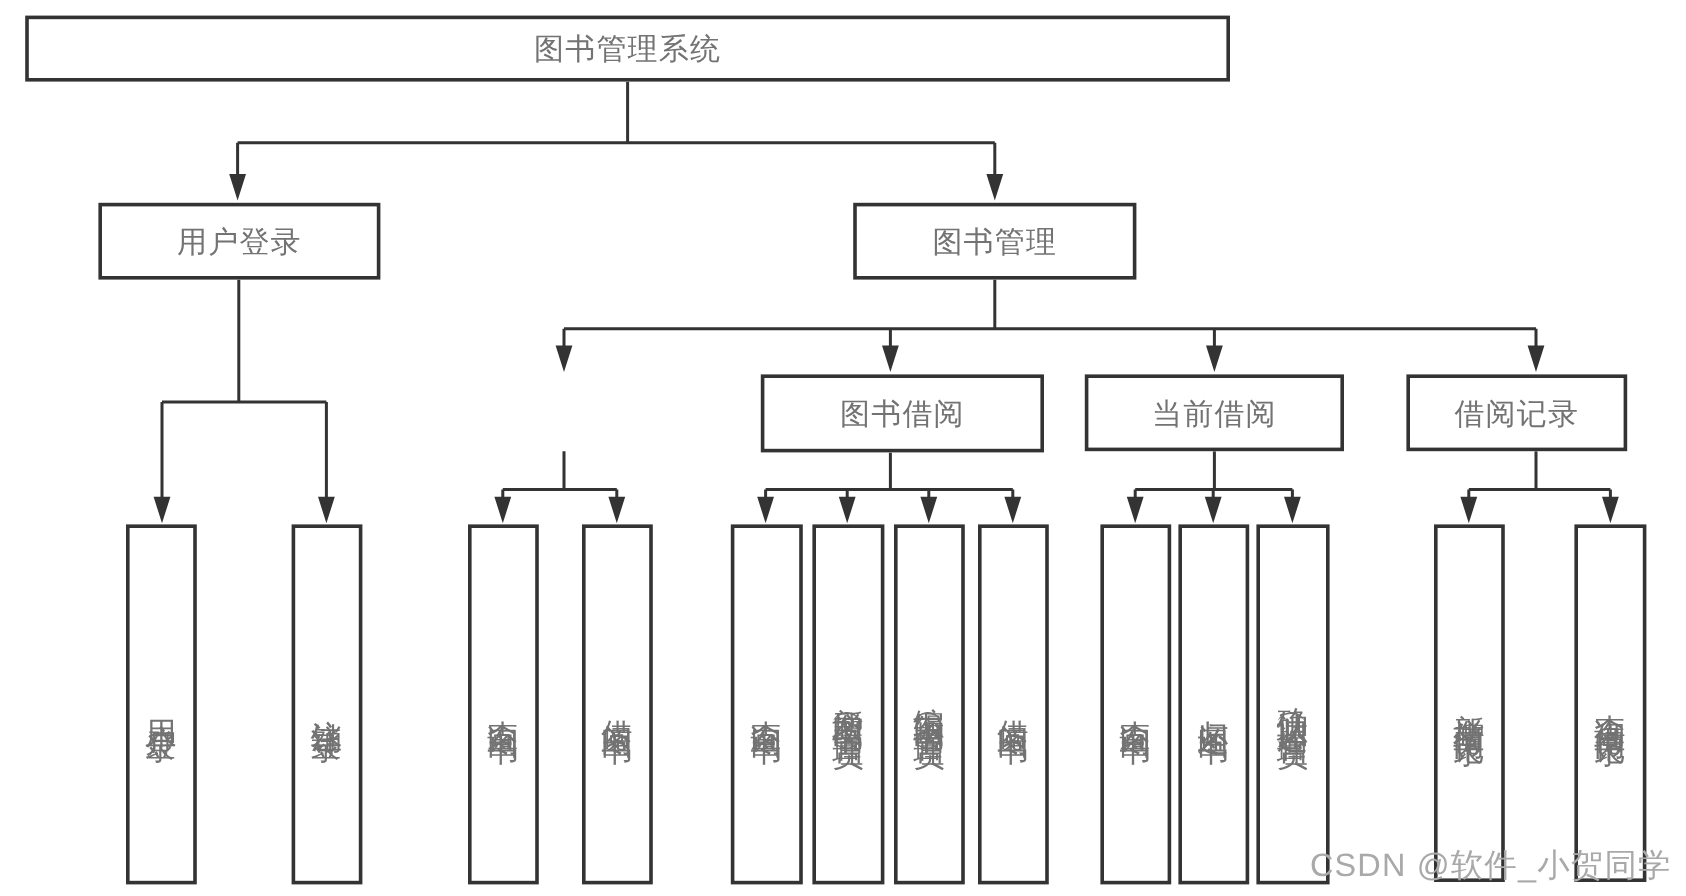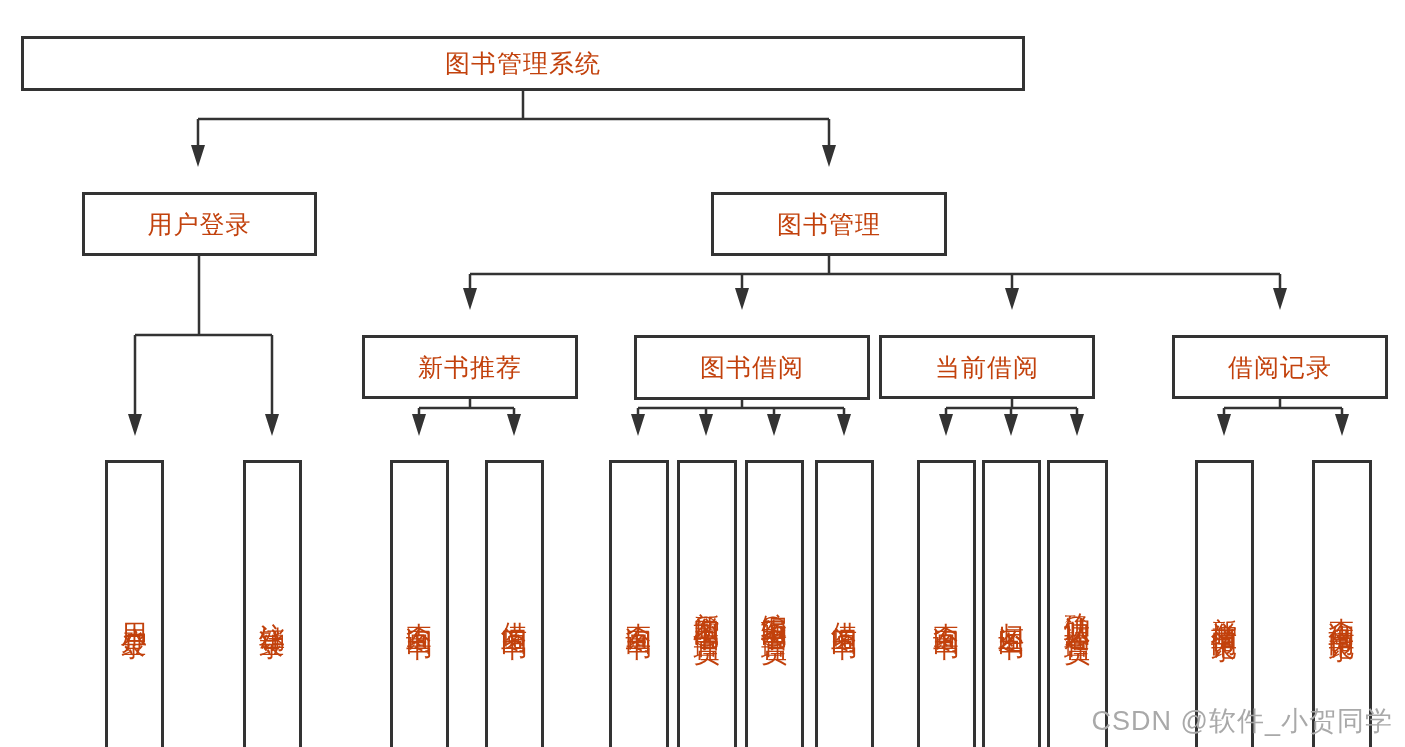--- a/index.html
+++ b/index.html
@@ -14,26 +14,25 @@
   #connector-layer {
     position: absolute;
     left: 0; top: 0;
     z-index: 1;
   }
   .box {
     position: absolute;
     box-sizing: border-box;
     border: 3px solid #333333;
     background: #ffffff;
-    color: #c2410c;
+    color: #737373;
     display: flex;
     align-items: center;
     justify-content: center;
     z-index: 2;
-    margin-top: 23px;
   }
   .box.h { font-size: 25px; letter-spacing: 1px; white-space: nowrap; }
   .box.v { font-size: 26px; }
   .box.v span {
     writing-mode: vertical-rl;
     text-orientation: mixed;
     letter-spacing: 4px;
     line-height: 1;
   }
   #watermark {
@@ -70,24 +69,23 @@
          M939 414 L953 414 L946 436 Z  M1004 414 L1018 414 L1011 436 Z
          M1070 414 L1084 414 L1077 436 Z  M1217 414 L1231 414 L1224 436 Z
          M1335 414 L1349 414 L1342 436 Z"></path>
   </svg>
 
   <div class="box h" style="left:21px; top:13px; width:1004px; height:55px;">图书管理系统</div>
 
   <div class="box h" style="left:82px; top:169px; width:235px; height:64px;">用户登录</div>
   <div class="box h" style="left:711px; top:169px; width:236px; height:64px;">图书管理</div>
 
-  <div class="box h" style="left:362px; top:312px; width:216px; height:64px;">新书推荐</div>
   <div class="box h" style="left:634px; top:312px; width:236px; height:65px;">图书借阅</div>
-  <div class="box h" style="left:879px; top:312px; width:216px; height:64px;">当前借阅</div>
-  <div class="box h" style="left:1172px; top:312px; width:216px; height:64px;">借阅记录</div>
+  <div class="box h" style="left:904px; top:312px; width:216px; height:64px;">当前借阅</div>
+  <div class="box h" style="left:1172px; top:312px; width:184px; height:64px;">借阅记录</div>
 
   <div class="box v" style="left:105px; top:437px; width:59px; height:300px;">
     <span>用户登录</span>
   </div>
   <div class="box v" style="left:243px; top:437px; width:59px; height:300px;">
     <span>注销登录</span>
   </div>
 
   <div class="box v" style="left:390px; top:437px; width:59px; height:300px;">
     <span>查询图书</span>

